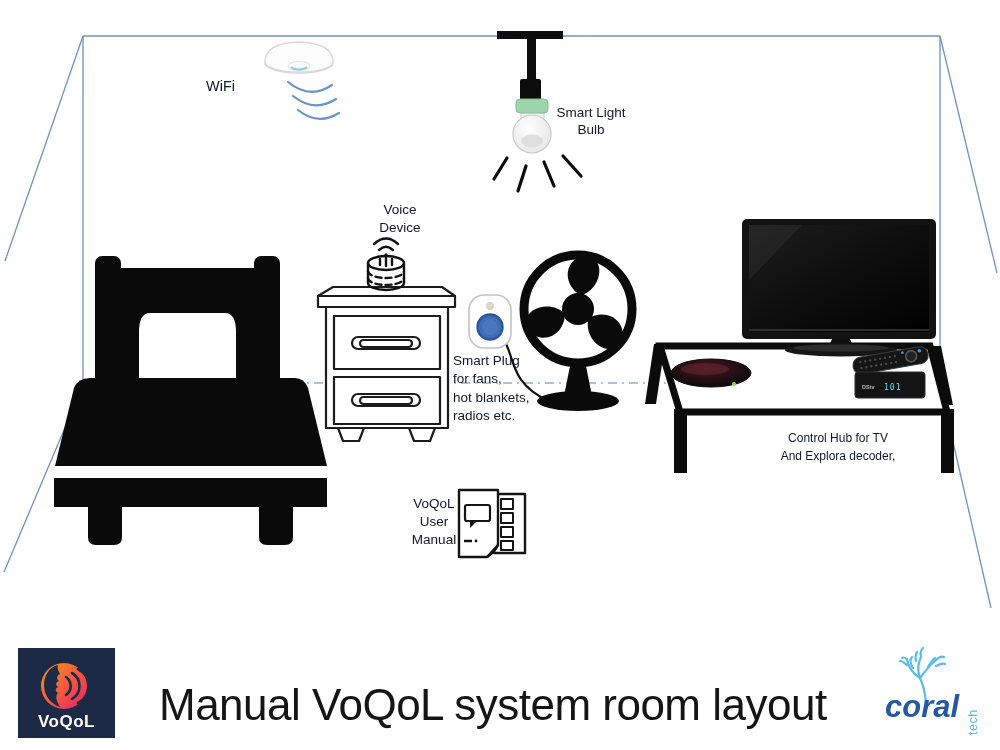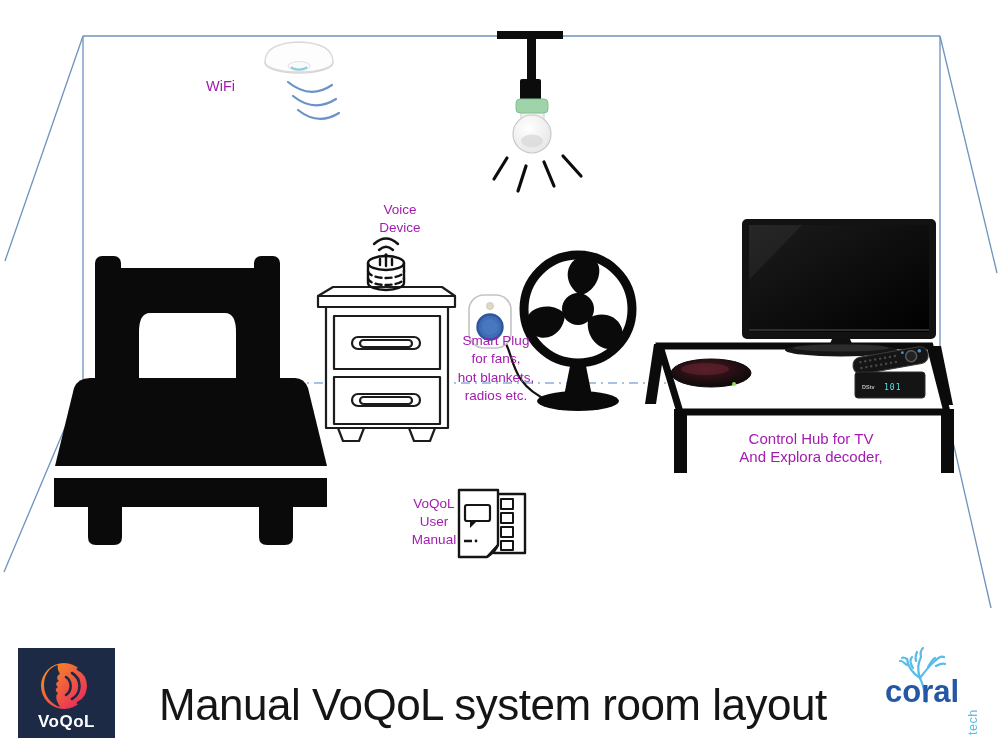--- a/index.html
+++ b/index.html
@@ -1,33 +1,33 @@
 <!DOCTYPE html>
 <html><head>
 <meta charset="utf-8">
 <style>
   html,body{margin:0;padding:0;background:#fff;}
   #stage{position:relative;width:1000px;height:750px;background:#fff;overflow:hidden;
          font-family:"Liberation Sans",sans-serif;}
   #scene{position:absolute;left:0;top:0;}
-  .lbl{position:absolute;color:#a21caf;font-size:13.5px;line-height:17.5px;
+  .lbl{position:absolute;color:#0f172a;font-size:13.5px;line-height:17.5px;
        white-space:pre-line;text-align:center;}
   #wifi-label{left:206px;top:78px;font-size:14.5px;text-align:left;}
   #bulb-label{left:540px;top:104px;width:102px;line-height:17px;}
   #voice-label{left:359px;top:201px;width:82px;}
-  #plug-label{left:453px;top:332px;width:86px;text-align:center;line-height:18.3px;}
-  #hub-label{left:709px;top:430px;width:204px;font-size:15px;}
+  #plug-label{left:453px;top:352px;width:86px;text-align:left;line-height:18.3px;}
+  #hub-label{left:736px;top:430px;width:204px;font-size:12px;}
   #manual-label{left:404px;top:495px;width:60px;line-height:17.8px;}
   #footer-title{position:absolute;left:159px;top:681px;font-size:44px;line-height:48px;
        color:#151515;letter-spacing:-0.5px;}
   #voqol-square{position:absolute;left:18px;top:648px;width:97px;height:90px;background:#1c2a45;}
   #voqol-label{position:absolute;left:0;top:64px;width:97px;text-align:center;
        color:#ffffff;font-size:17px;font-weight:bold;letter-spacing:0.5px;}
-  #coral-word{position:absolute;left:885px;top:676px;font-size:31px;font-weight:bold;
-       color:#2457a5;line-height:31px;}
+  #coral-word{position:absolute;left:885px;top:691px;font-size:31px;font-weight:bold;
+       color:#2457a5;line-height:31px;font-style:italic;}
   #tech-word{position:absolute;left:966px;top:701px;height:34px;writing-mode:vertical-rl;
        transform:rotate(180deg);font-size:12.5px;color:#59bce6;letter-spacing:0.5px;}
 </style>
 </head>
 <body>
 
 <div id="stage">
 
 <svg id="scene" width="1000" height="645" viewBox="0 0 1000 645">
   <defs>
@@ -210,20 +210,22 @@
     <path d="M459,490 L498,490 L498,545 L487,557 L459,557 Z"></path>
     <path d="M487,557 Q495,552 498,545" fill="none"></path>
     <rect x="465" y="505" width="25" height="16" rx="2" stroke-width="2.2"></rect>
     <path d="M470,521 L470,528 L477,521 Z" fill="#141414" stroke="none"></path>
     <line x1="464" y1="541" x2="472" y2="541" stroke-width="2.5"></line>
     <circle cx="476" cy="541" r="1.4" fill="#141414" stroke="none"></circle>
   </g>
 </svg>
 
 <div class="lbl" id="wifi-label">WiFi</div>
+<div class="lbl" id="bulb-label">Smart Light
+Bulb</div>
 <div class="lbl" id="voice-label">Voice
 Device</div>
 <div class="lbl" id="plug-label">Smart Plug
 for fans,
 hot blankets,
 radios etc.</div>
 <div class="lbl" id="hub-label">Control Hub for TV
 And Explora decoder,</div>
 <div class="lbl" id="manual-label">VoQoL
 User

